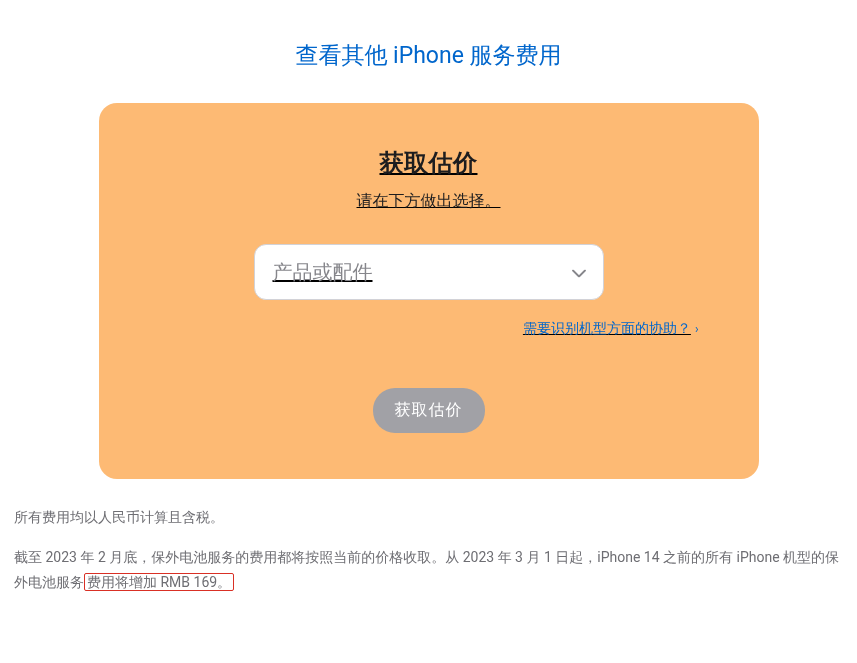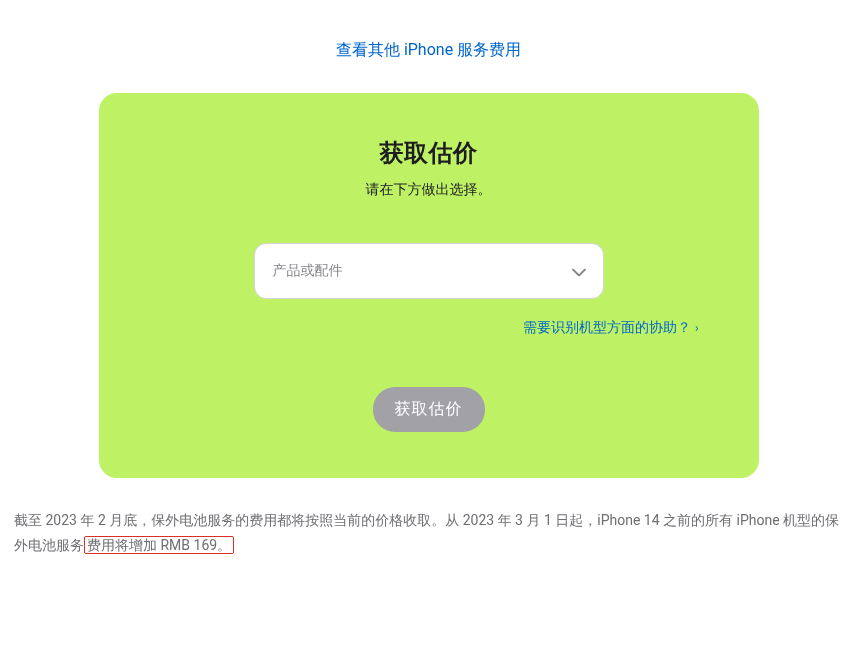--- a/index.html
+++ b/index.html
@@ -18,55 +18,56 @@
       width: 100%;
       padding: 12px;
     }
     .top-link {
       text-align: center;
       padding: 28px 0 32px 0;
     }
     .top-link a {
       color: #0066cc;
       text-decoration: none;
-      font-size: 16px;
+      font-size: 23px;
     }
     .card {
-      background: #bef264;
+      background: #fdba74;
       border-radius: 18px;
       max-width: 660px;
       margin: 0 auto;
       padding: 44px 60px 46px 60px;
       text-align: center;
+      text-decoration: underline;
     }
     .card-title {
       font-size: 24px;
       font-weight: 600;
       color: #1d1d1f;
       margin-bottom: 12px;
       letter-spacing: 0.5px;
     }
     .card-subtitle {
-      font-size: 14px;
+      font-size: 16px;
       color: #1d1d1f;
-      margin-bottom: 44px;
+      margin-bottom: 32px;
     }
     .select-wrapper {
       position: relative;
       max-width: 350px;
       margin: 0 auto 18px auto;
     }
     .select-box {
       width: 100%;
       height: 56px;
       background: #ffffff;
       border: 1px solid #d2d2d7;
       border-radius: 12px;
       padding: 0 44px 0 18px;
-      font-size: 14px;
+      font-size: 20px;
       color: #86868b;
       text-align: left;
       cursor: pointer;
       appearance: none;
       display: flex;
       align-items: center;
     }
     .chevron {
       position: absolute;
       right: 18px;
@@ -150,18 +151,19 @@
     <div class="help-link">
       <a href="#">
         <span>需要识别机型方面的协助？</span><span class="chevron-right">›</span>
       </a>
     </div>
 
     <button class="submit-btn">获取估价</button>
   </div>
 
   <div class="footer-text">
+    <p class="footer-line1">所有费用均以人民币计算且含税。</p>
     <p class="footer-line2">
       <span>截至 2023 年 2 月底，保外电池服务的费用都将按照当前的价格收取。从 2023 年 3 月 1 日起，iPhone 14 之前的所有 iPhone 机型的保外电池服务</span><span class="highlight-box">费用将增加 RMB 169。</span>
     </p>
   </div>
 
 </div>
 
 </body></html>

